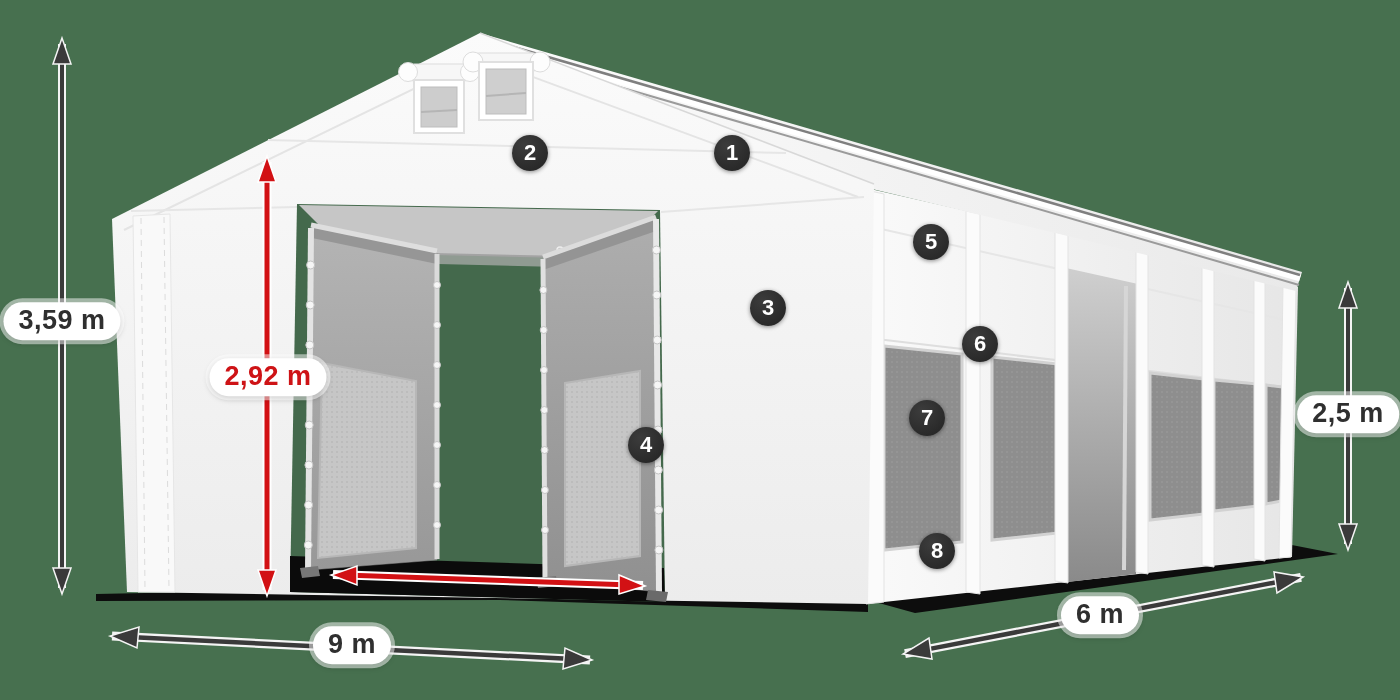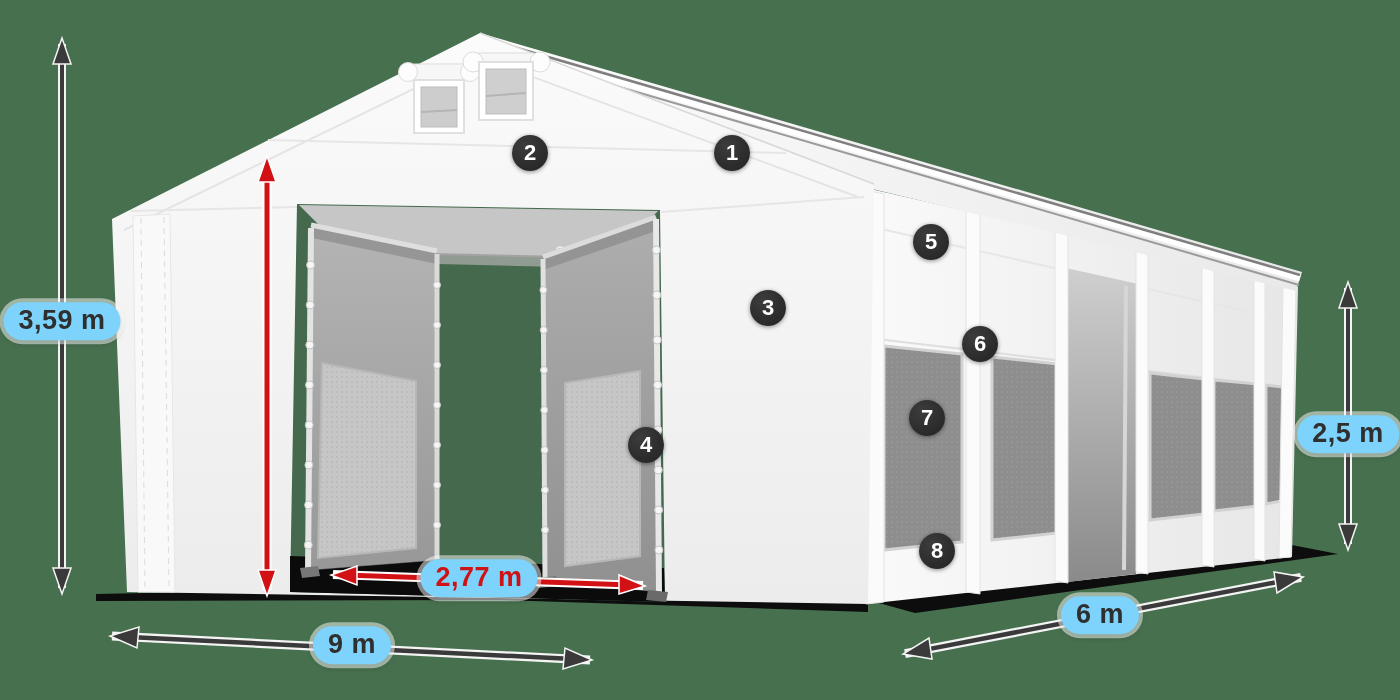--- a/index.html
+++ b/index.html
@@ -7,21 +7,21 @@
   .stage{
     position:relative;
     width:1400px;height:700px;
     background:#47704F;
     overflow:hidden;
   }
   .stage svg{position:absolute;left:0;top:0;}
   .pill{
     position:absolute;
     transform:translate(-50%,-50%);
-    background:#7dd3fc;
+    background:#ffffff;
     border-radius:999px;
     padding:4px 15px;
     font-weight:bold;
     font-size:27px;
     line-height:1.1;
     color:#2f2f2f;
     white-space:nowrap;
     box-shadow:0 0 0 4px rgba(255,255,255,.5), 0 2px 6px rgba(0,0,0,.35);
     letter-spacing:.5px;
   }
@@ -261,24 +261,24 @@
 
   <g>
     <line x1="1348" y1="288" x2="1348" y2="544" stroke="#f4f4f4" stroke-width="8"></line>
     <line x1="1348" y1="302" x2="1348" y2="530" stroke="#3a3a3a" stroke-width="4"></line>
     <polygon points="1348,282 1339,308 1357,308" fill="#3a3a3a" stroke="#f4f4f4" stroke-width="1.5"></polygon>
     <polygon points="1348,550 1339,524 1357,524" fill="#3a3a3a" stroke="#f4f4f4" stroke-width="1.5"></polygon>
   </g>
 </svg>
 
 <div class="pill" style="left:62px;  top:321px;">3,59 m</div>
-<div class="pill red" style="left:479px; top:578px;">2,77 m</div>
+<div class="pill red" style="left:268px; top:377px;">2,92 m</div>
 <div class="pill" style="left:352px; top:645px;">9 m</div>
 <div class="pill" style="left:1100px;top:615px;">6 m</div>
-<div class="pill" style="left:1348px;top:414px;margin-top:20px;">2,5 m</div>
+<div class="pill" style="left:1348px;top:414px;">2,5 m</div>
 
 <div class="marker" style="left:732px; top:153px;">1</div>
 <div class="marker" style="left:530px; top:153px;">2</div>
 <div class="marker" style="left:768px; top:308px;">3</div>
 <div class="marker" style="left:646px; top:445px;">4</div>
 <div class="marker" style="left:931px; top:242px;">5</div>
 <div class="marker" style="left:980px; top:344px;">6</div>
 <div class="marker" style="left:927px; top:418px;">7</div>
 <div class="marker" style="left:937px; top:551px;">8</div>
 

